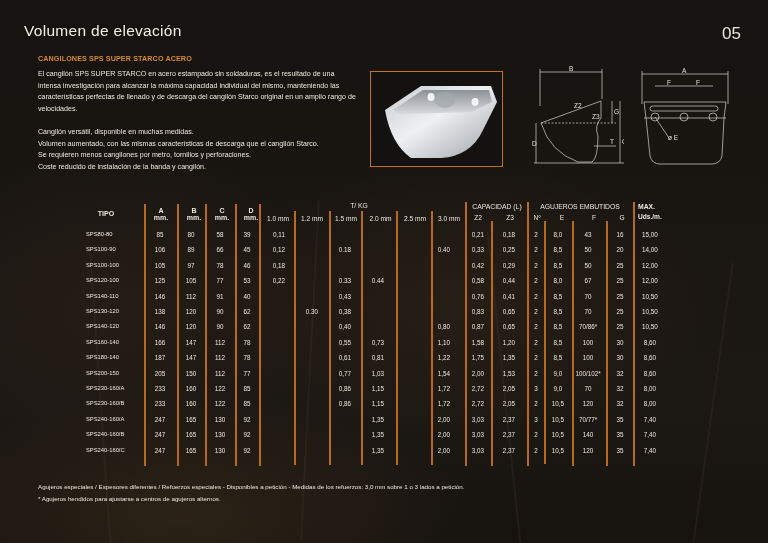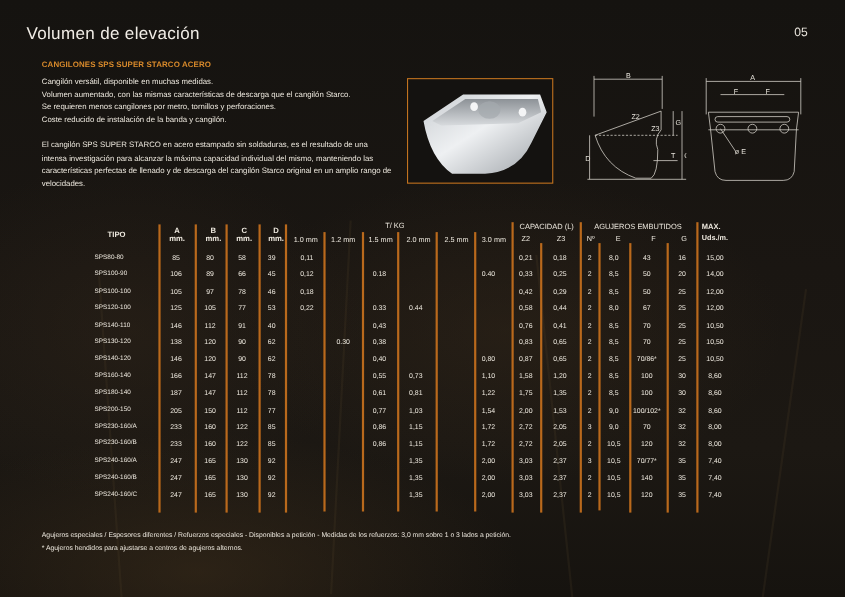--- a/index.html
+++ b/index.html
@@ -18,21 +18,21 @@
       radial-gradient(ellipse 300px 220px at 120px 300px, rgba(55,42,28,0.35), transparent 70%),
       linear-gradient(180deg, #151310 0%, #1a1612 45%, #1c1813 75%, #16130f 100%);
   }
   .stalk { position: absolute; border-left: 2px solid rgba(90,70,45,0.18); transform-origin: bottom; }
   .page-title {
     position: absolute; left: 24px; top: 22px;
     font-size: 15.5px; font-weight: 400; color: #f1ede6; letter-spacing: 0.3px;
   }
   .page-number {
     position: absolute; left: 722px; top: 24px;
-    font-size: 11px; color: #e8e4dc;
+    font-size: 17px; color: #e8e4dc;
   }
   .section-title {
     position: absolute; left: 38px; top: 54px;
     font-size: 7.2px; font-weight: 700; color: #d98a2b; letter-spacing: 0.1px;
   }
   .intro {
     position: absolute; left: 38px; top: 69px; width: 320px;
     font-size: 7.1px; line-height: 11.6px; color: #ece7dd;
   }
   .intro p + p { margin-top: 11.6px; }
@@ -71,27 +71,27 @@
 <div class="stalk" style="left:300px;top:200px;height:340px;transform:rotate(3deg)"></div>
 <div class="stalk" style="left:520px;top:230px;height:320px;transform:rotate(-6deg)"></div>
 <div class="stalk" style="left:690px;top:260px;height:300px;transform:rotate(8deg)"></div>
 
 <h1 class="page-title">Volumen de elevación</h1>
 <div class="page-number">05</div>
 
 <h2 class="section-title">CANGILONES SPS SUPER STARCO ACERO</h2>
 
 <div class="intro">
+  <p>El cangilón SPS SUPER STARCO en acero estampado sin soldaduras, es el resultado de una intensa investigación para alcanzar la máxima capacidad individual del mismo, manteniendo las características perfectas de llenado y de descarga del cangilón Starco original en un amplio rango de velocidades.</p>
   <p>
     <span>Cangilón versátil, disponible en muchas medidas.</span><br>
     <span>Volumen aumentado, con las mismas características de descarga que el cangilón Starco.</span><br>
     <span>Se requieren menos cangilones por metro, tornillos y perforaciones.</span><br>
     <span>Coste reducido de instalación de la banda y cangilón.</span>
   </p>
-  <p>El cangilón SPS SUPER STARCO en acero estampado sin soldaduras, es el resultado de una intensa investigación para alcanzar la máxima capacidad individual del mismo, manteniendo las características perfectas de llenado y de descarga del cangilón Starco original en un amplio rango de velocidades.</p>
 </div>
 
 <div class="product-photo">
   <svg width="133" height="96" viewBox="0 0 133 96">
     <defs>
       <linearGradient id="metal" x1="0" y1="0" x2="1" y2="1">
         <stop offset="0" stop-color="#c9cdd1"></stop>
         <stop offset="0.45" stop-color="#eef0f2"></stop>
         <stop offset="1" stop-color="#9ea3a8"></stop>
       </linearGradient>

